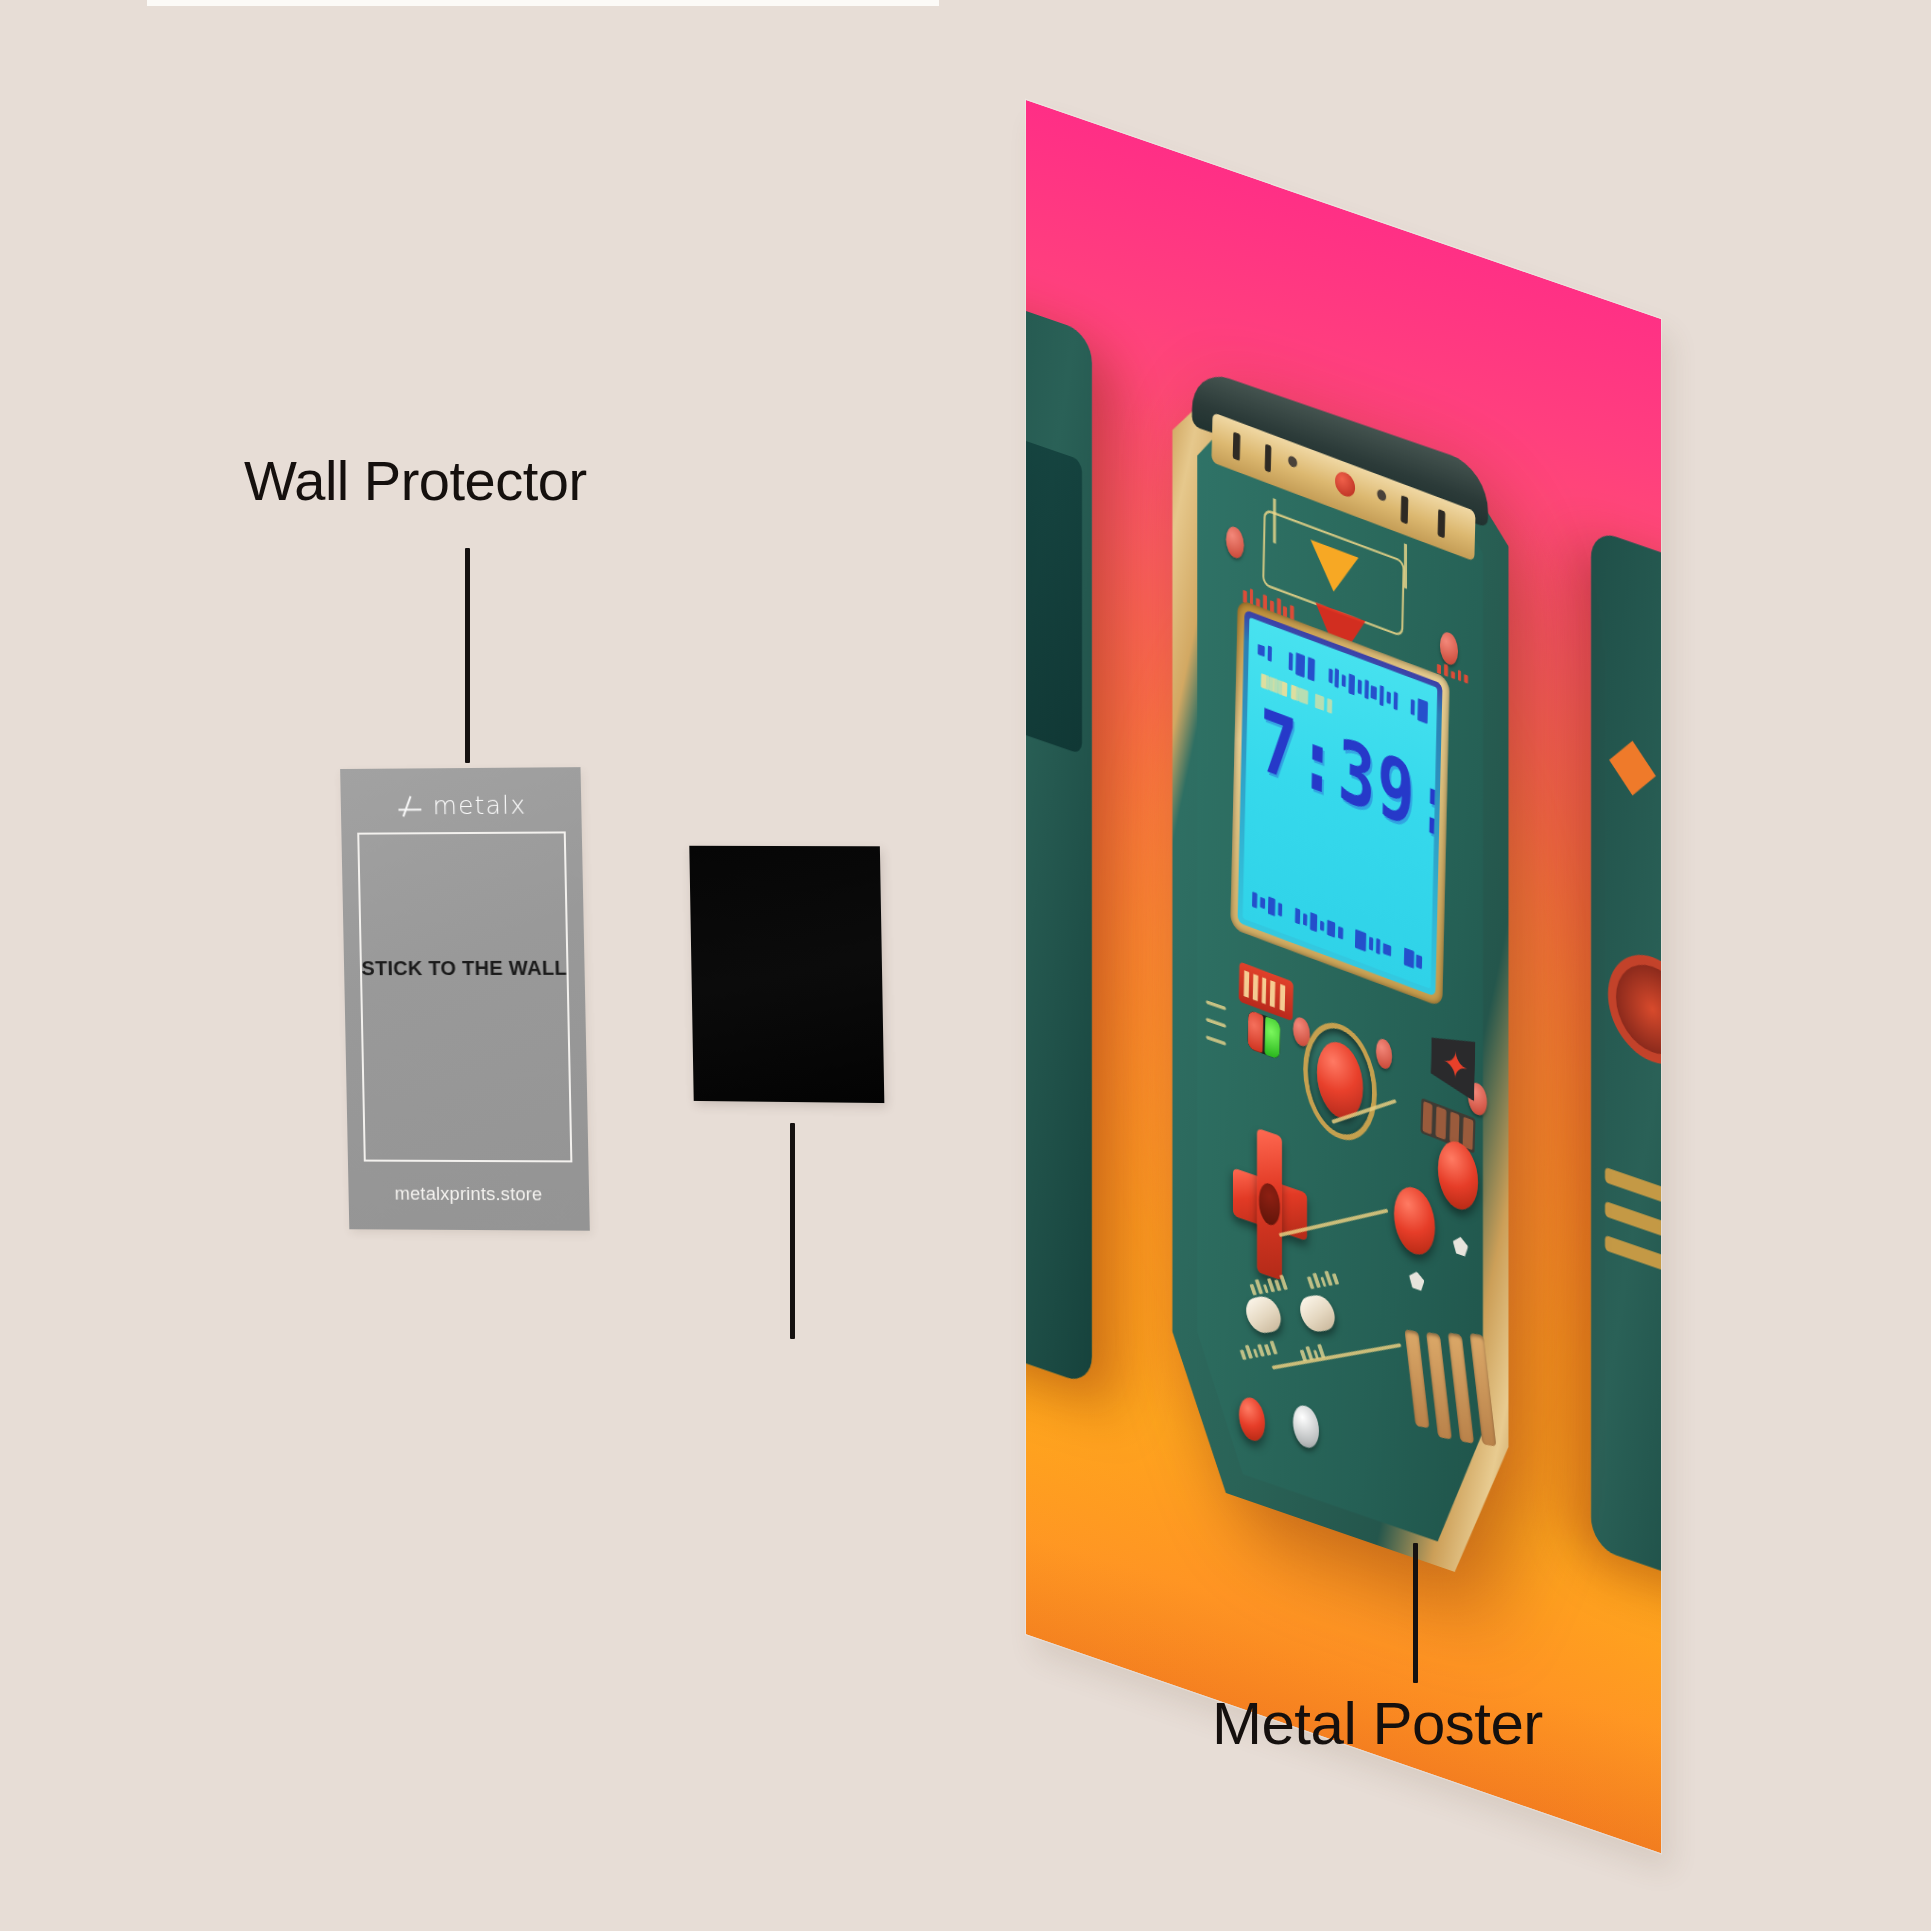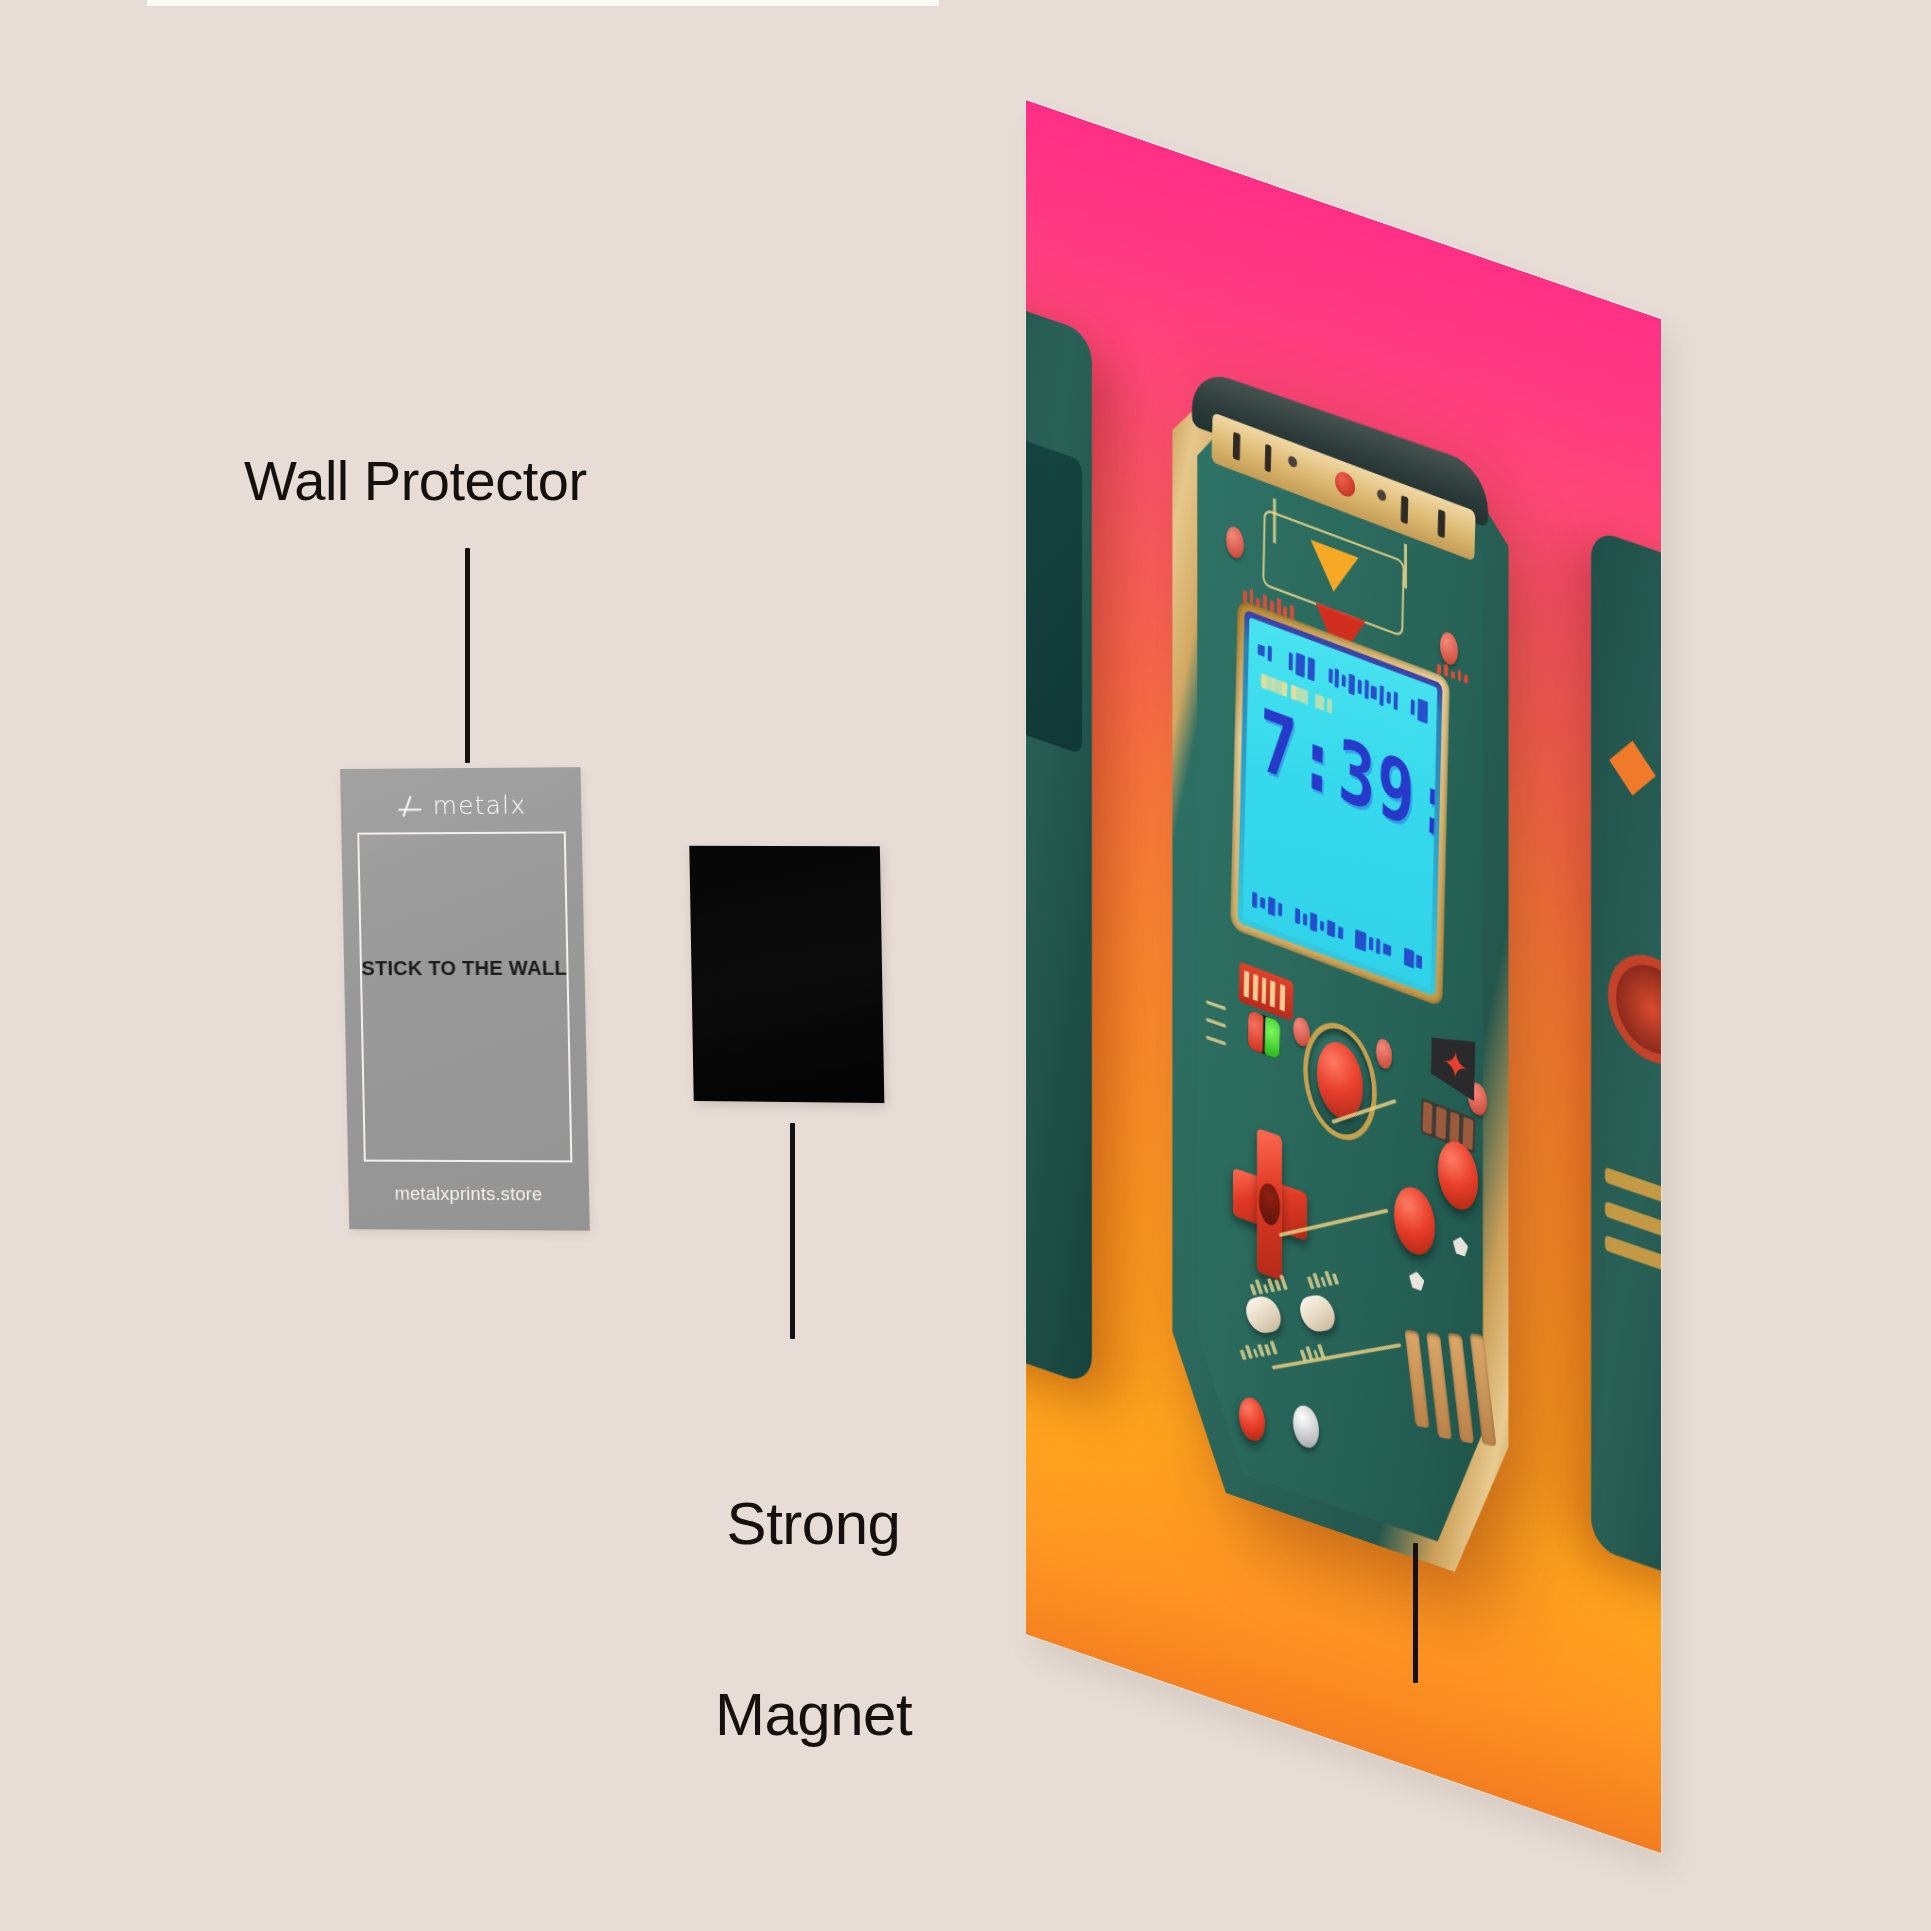--- a/index.html
+++ b/index.html
@@ -674,24 +674,20 @@
       </span>
       <span class="wp-brand">metalx</span>
     </div>
     <div class="wp-frame"></div>
     <div class="wp-cta">STICK TO THE WALL</div>
     <div class="wp-url">metalxprints.store</div>
   </div>
 
   <div id="magnet"></div>
   <div class="leader" id="leader-strong-magnet"></div>
-  <div class="callout-label" id="label-strong-magnet">
-    <div>Strong</div>
-    <div>Magnet</div>
-  </div>
 
   <div id="metal-poster">
     <div id="poster-art">
       <div class="poster-glow"></div>
 
       <div class="side-device left">
         <div class="sd-gold"></div>
         <div class="sd-screen"></div>
       </div>
 
@@ -913,15 +909,16 @@
 
         <div class="hh-tick" style="left:10%;top:56.0%;width:6%"></div>
         <div class="hh-tick" style="left:10%;top:57.6%;width:6%"></div>
         <div class="hh-tick" style="left:10%;top:59.2%;width:6%"></div>
 
       </div>
     </div>
   </div>
 
   <div class="leader" id="leader-metal-poster"></div>
+  <div class="callout-label" id="label-metal-poster">Metal Poster</div>
 
 </div>
 
 
 </body></html>

